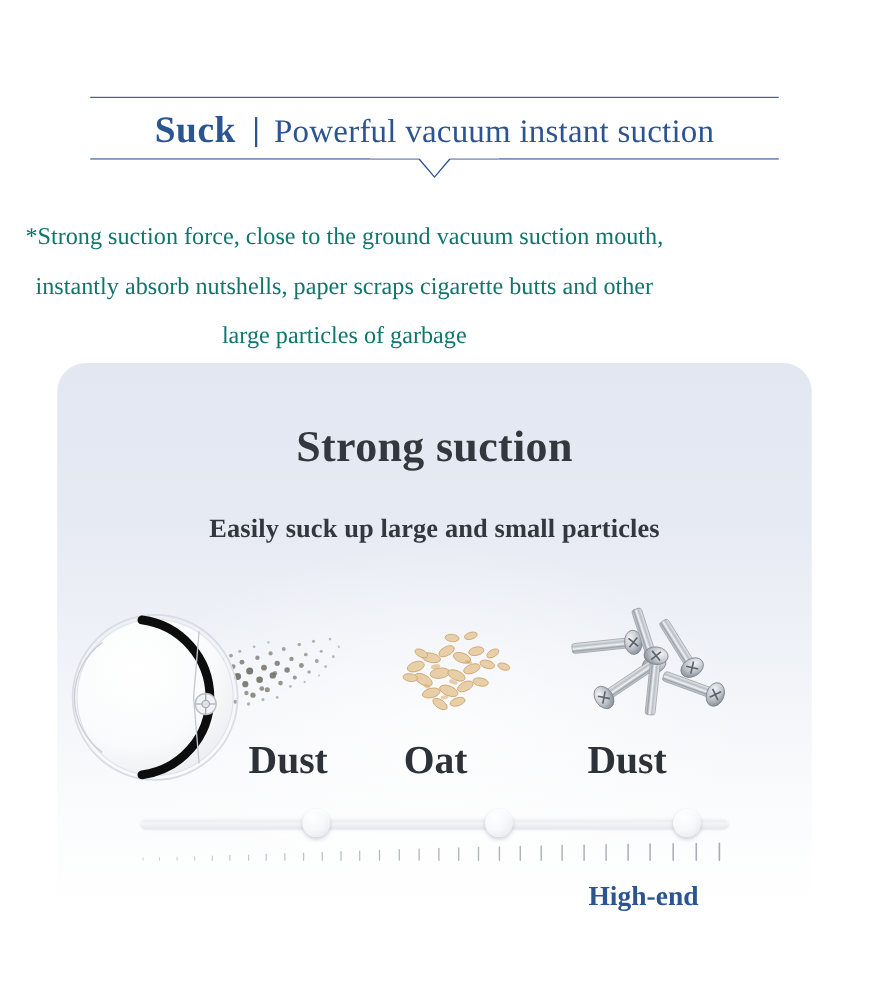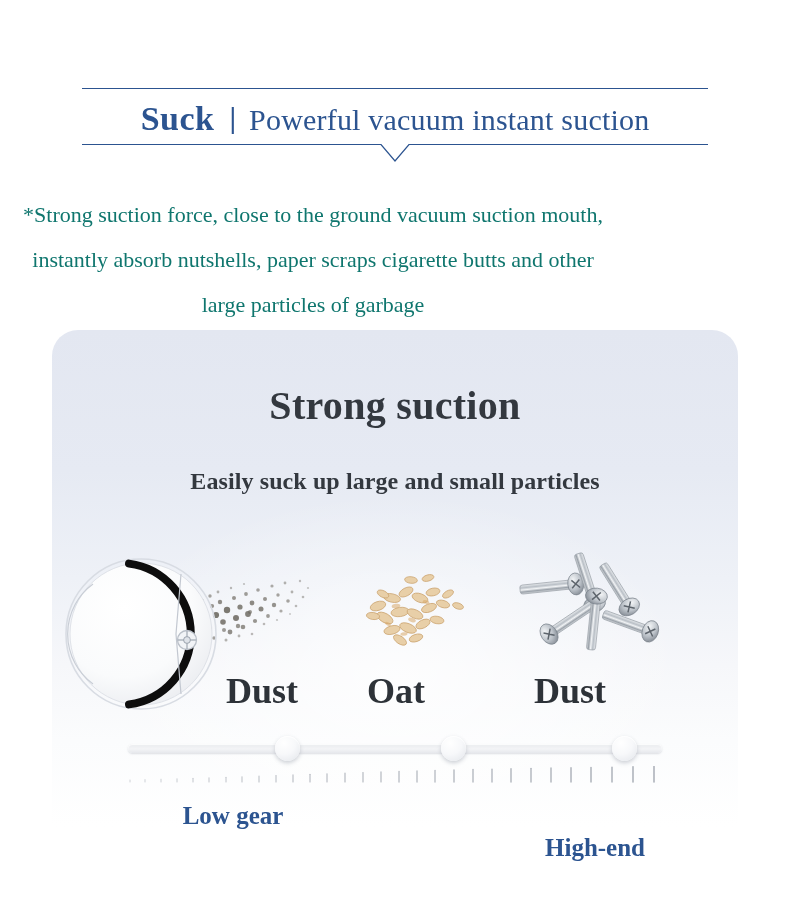--- a/index.html
+++ b/index.html
@@ -149,21 +149,21 @@
   .ticks svg{display:block;}
 
   
   .gear{
     position:absolute;top:472px;
     color:#2c5490;font-size:25px;font-weight:bold;
     text-align:center;z-index:4;white-space:nowrap;
   }
   .gear.g0{left:86px;width:190px;}
   .gear.g1{left:256px;width:190px;}
-  .gear.g2{left:448px;width:190px;margin-top:32px;}
+  .gear.g2{left:438px;width:190px;}
 </style>
 </head>
 <body>
 
 <div class="header-block">
   <div class="rule"></div>
 
   <div class="title-row">
     <span class="title-main">Suck</span><span class="title-bar">|</span><span class="title-sub">Powerful vacuum instant suction</span>
   </div>
@@ -410,16 +410,15 @@
           <line x1="449" y1="1.7" x2="449" y2="16" stroke-width="1.4" opacity=".84"></line>
           <line x1="469" y1="1.4" x2="469" y2="16" stroke-width="1.4" opacity=".85"></line>
           <line x1="490" y1="1.1" x2="490" y2="16" stroke-width="1.4" opacity=".86"></line>
           <line x1="511" y1="0.8" x2="511" y2="16" stroke-width="1.45" opacity=".87"></line>
           <line x1="532" y1="0.5" x2="532" y2="16" stroke-width="1.45" opacity=".88"></line>
         </g>
       </svg>
     </div>
   </div>
 
-  <div class="gear g0">Low gear</div>
   <div class="gear g2">High-end</div>
 
 </div>
 
 </body></html>

